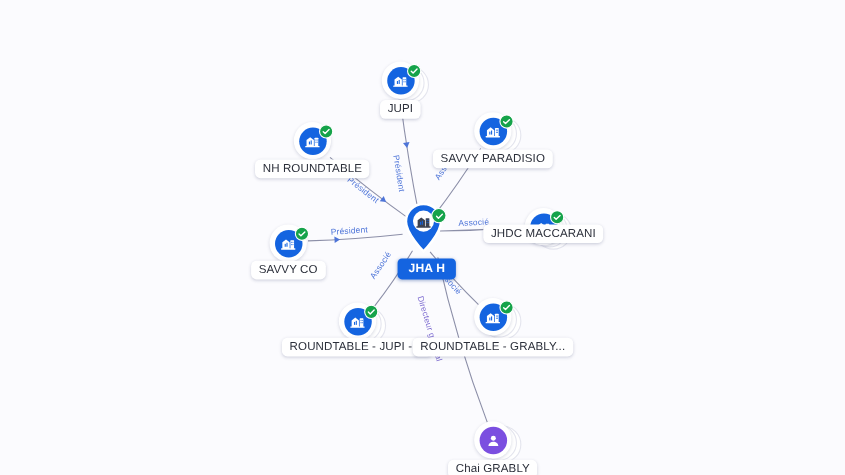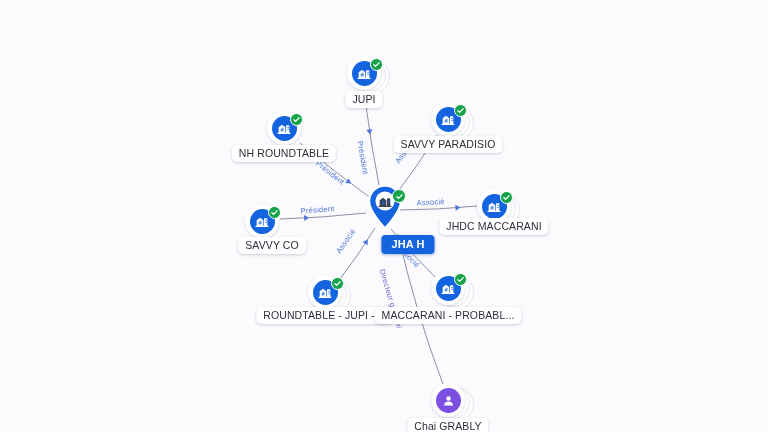--- a/index.html
+++ b/index.html
@@ -163,21 +163,21 @@
     <rect x="16.3" y="13.2" width="1" height="1.6" fill="#1464e0"></rect>
     <rect x="18" y="13.2" width="1" height="1.6" fill="#1464e0"></rect>
   </svg>
           </div></div>
         <div class="badge" style="width: 14px; height: 14px; left: 7px; top: -23px; z-index: 9;">
           <svg width="9" height="9" viewBox="0 0 24 24" aria-hidden="true">
     <path d="M5 12.5l4.5 4.5L19 7.5" stroke="#ffffff" stroke-width="3.4" fill="none" stroke-linecap="round" stroke-linejoin="round"></path>
   </svg>
         </div>
       </div>
-      <div class="label center-label" style="left: 408px; top: 235px; z-index: 30;">JHA H</div>
+      <div class="label center-label" style="left: 388px; top: 235px; z-index: 30;">JHA H</div>
       <div class="node" style="left: 364px; top: 73px;">
         <div class="stack" style="width: 34px; height: 34px; left: -8px; top: -13px; z-index: 1;"></div>
         <div class="stack" style="width: 33px; height: 33px; left: -11.5px; top: -14.5px; z-index: 2;"></div>
         <div class="disc" style="width: 34px; height: 34px; left: -17px; top: -17px; z-index: 5;">
           <div class="inner-circle" style="width: 25px; height: 25px;">
             <svg width="16" height="16" viewBox="0 0 24 24" aria-hidden="true">
     <path d="M3 20h18" stroke="#ffffff" stroke-width="1.8" stroke-linecap="round" fill="none"></path>
     <path d="M4 20V11l5-4 5 4v9z" fill="#ffffff"></path>
     <rect x="15" y="8" width="5" height="12" rx="0.6" fill="#ffffff"></rect>
     <rect x="7.2" y="13" width="1.5" height="4" fill="#1464e0"></rect>
@@ -234,21 +234,21 @@
     <rect x="18" y="13.2" width="1" height="1.6" fill="#1464e0"></rect>
   </svg>
           </div>
         </div>
         <div class="badge" style="width: 13px; height: 13px; left: 6px; top: -15px; z-index: 8;">
           <svg width="9" height="9" viewBox="0 0 24 24" aria-hidden="true">
     <path d="M5 12.5l4.5 4.5L19 7.5" stroke="#ffffff" stroke-width="3.4" fill="none" stroke-linecap="round" stroke-linejoin="round"></path>
   </svg>
         </div>
       </div>
-      <div class="label" style="left: 262px; top: 237px; z-index: 20; margin-left: 10px;">SAVVY CO</div>
+      <div class="label" style="left: 262px; top: 237px; z-index: 20;">SAVVY CO</div>
       <div class="node" style="left: 325px; top: 292px;">
         <div class="stack" style="width: 34px; height: 34px; left: -8px; top: -13px; z-index: 1;"></div>
         <div class="stack" style="width: 33px; height: 33px; left: -11.5px; top: -14.5px; z-index: 2;"></div>
         <div class="disc" style="width: 34px; height: 34px; left: -17px; top: -17px; z-index: 5;">
           <div class="inner-circle" style="width: 25px; height: 25px;">
             <svg width="16" height="16" viewBox="0 0 24 24" aria-hidden="true">
     <path d="M3 20h18" stroke="#ffffff" stroke-width="1.8" stroke-linecap="round" fill="none"></path>
     <path d="M4 20V11l5-4 5 4v9z" fill="#ffffff"></path>
     <rect x="15" y="8" width="5" height="12" rx="0.6" fill="#ffffff"></rect>
     <rect x="7.2" y="13" width="1.5" height="4" fill="#1464e0"></rect>
@@ -284,21 +284,21 @@
     <rect x="18" y="13.2" width="1" height="1.6" fill="#1464e0"></rect>
   </svg>
           </div>
         </div>
         <div class="badge" style="width: 13px; height: 13px; left: 6px; top: -15px; z-index: 8;">
           <svg width="9" height="9" viewBox="0 0 24 24" aria-hidden="true">
     <path d="M5 12.5l4.5 4.5L19 7.5" stroke="#ffffff" stroke-width="3.4" fill="none" stroke-linecap="round" stroke-linejoin="round"></path>
   </svg>
         </div>
       </div>
-      <div class="label" style="left: 448px; top: 307px; z-index: 20;">MACCARANI - PROBABL...</div>
+      <div class="label" style="left: 448px; top: 307px; z-index: 20;">ROUNDTABLE - GRABLY...</div>
       <div class="node" style="left: 494px; top: 206px;">
         <div class="stack" style="width: 34px; height: 34px; left: -8px; top: -13px; z-index: 1;"></div>
         <div class="stack" style="width: 33px; height: 33px; left: -11.5px; top: -14.5px; z-index: 2;"></div>
         <div class="disc" style="width: 34px; height: 34px; left: -17px; top: -17px; z-index: 5;">
           <div class="inner-circle" style="width: 25px; height: 25px;">
             <svg width="16" height="16" viewBox="0 0 24 24" aria-hidden="true">
     <path d="M3 20h18" stroke="#ffffff" stroke-width="1.8" stroke-linecap="round" fill="none"></path>
     <path d="M4 20V11l5-4 5 4v9z" fill="#ffffff"></path>
     <rect x="15" y="8" width="5" height="12" rx="0.6" fill="#ffffff"></rect>
     <rect x="7.2" y="13" width="1.5" height="4" fill="#1464e0"></rect>
@@ -309,21 +309,21 @@
     <rect x="18" y="13.2" width="1" height="1.6" fill="#1464e0"></rect>
   </svg>
           </div>
         </div>
         <div class="badge" style="width: 13px; height: 13px; left: 6px; top: -15px; z-index: 8;">
           <svg width="9" height="9" viewBox="0 0 24 24" aria-hidden="true">
     <path d="M5 12.5l4.5 4.5L19 7.5" stroke="#ffffff" stroke-width="3.4" fill="none" stroke-linecap="round" stroke-linejoin="round"></path>
   </svg>
         </div>
       </div>
-      <div class="label" style="left: 494px; top: 218px; z-index: 20;">JHDC MACCARANI</div>
+      <div class="label" style="left: 494px; top: 204px; z-index: 20;">JHDC MACCARANI</div>
       <div class="node" style="left: 448px; top: 119px;">
         <div class="stack" style="width: 34px; height: 34px; left: -8px; top: -13px; z-index: 1;"></div>
         <div class="stack" style="width: 33px; height: 33px; left: -11.5px; top: -14.5px; z-index: 2;"></div>
         <div class="disc" style="width: 34px; height: 34px; left: -17px; top: -17px; z-index: 5;">
           <div class="inner-circle" style="width: 25px; height: 25px;">
             <svg width="16" height="16" viewBox="0 0 24 24" aria-hidden="true">
     <path d="M3 20h18" stroke="#ffffff" stroke-width="1.8" stroke-linecap="round" fill="none"></path>
     <path d="M4 20V11l5-4 5 4v9z" fill="#ffffff"></path>
     <rect x="15" y="8" width="5" height="12" rx="0.6" fill="#ffffff"></rect>
     <rect x="7.2" y="13" width="1.5" height="4" fill="#1464e0"></rect>

